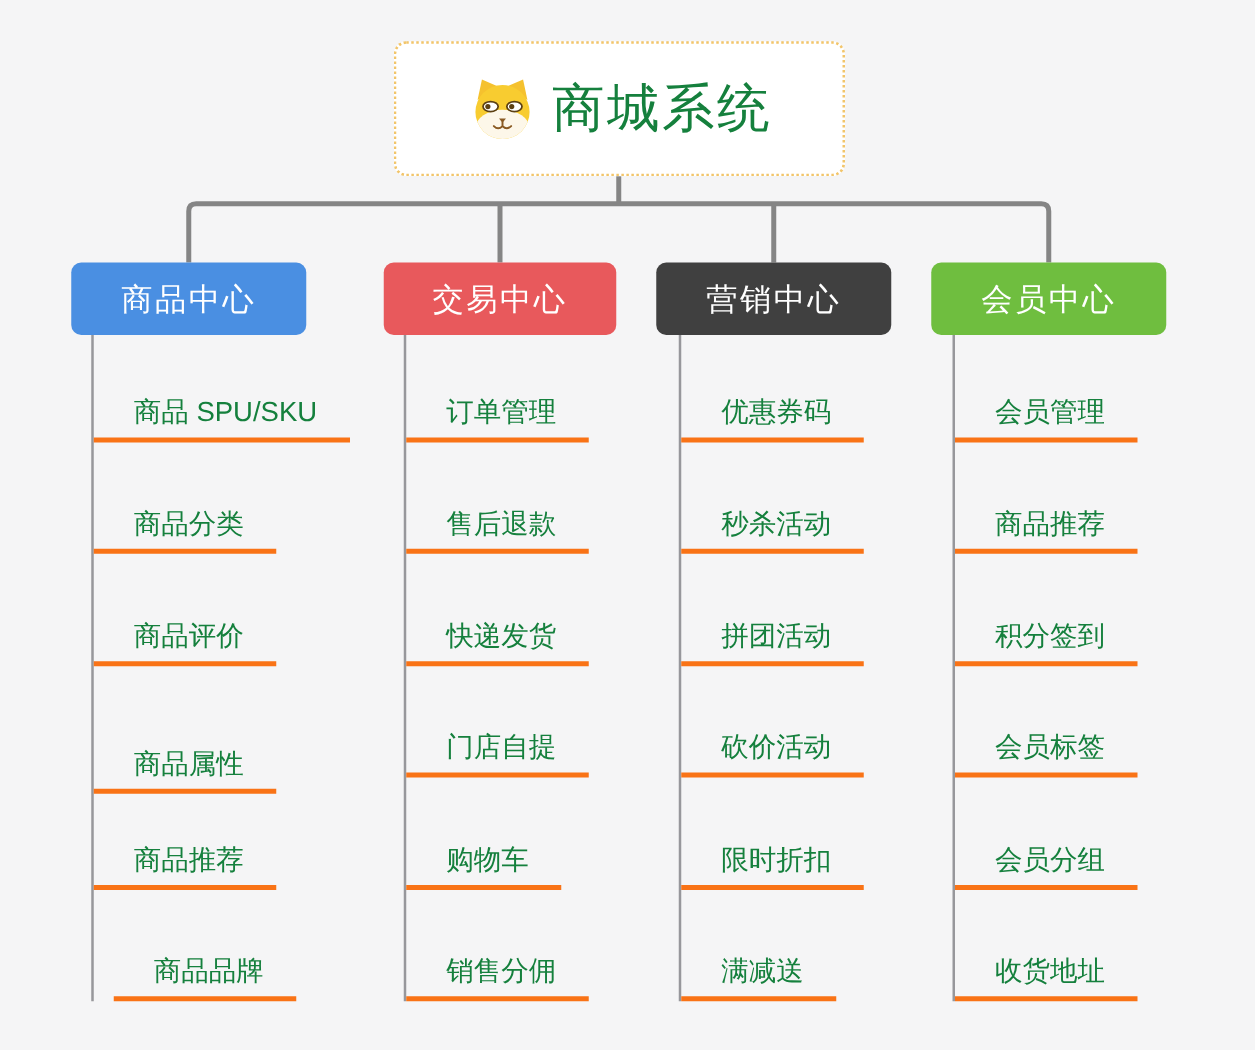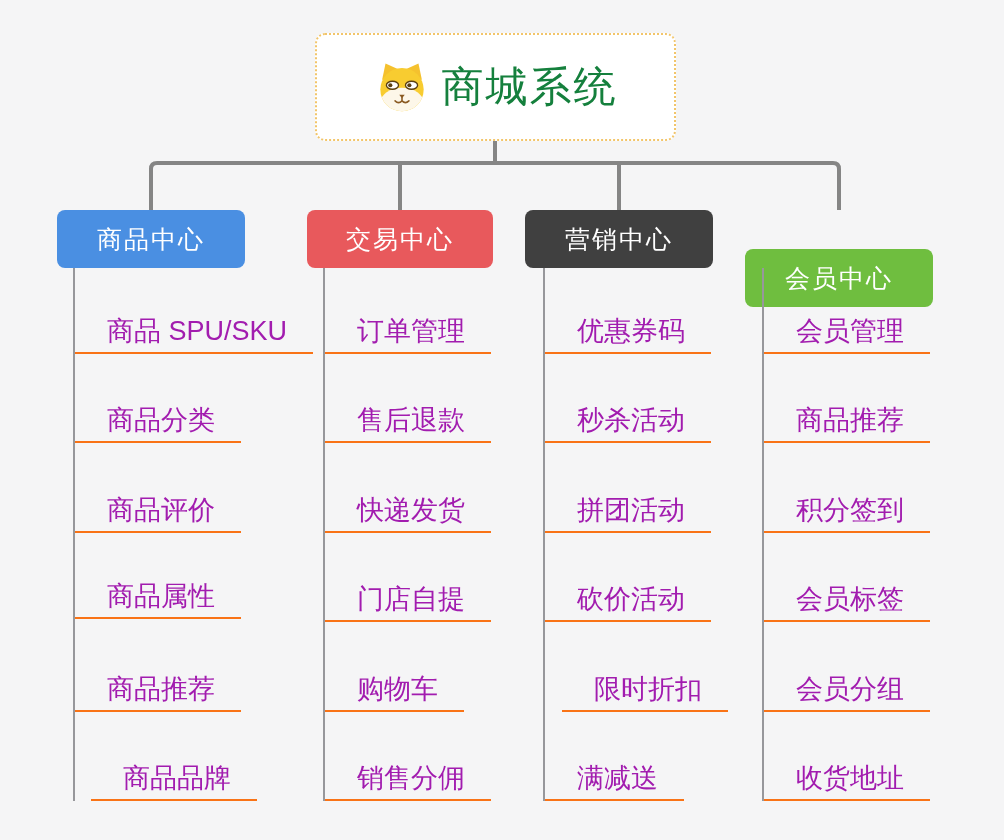--- a/index.html
+++ b/index.html
@@ -8,22 +8,22 @@
   .root{position:absolute;left:315px;top:33px;width:361px;height:108px;box-sizing:border-box;
         background:#ffffff;border:2px dotted #f2c56a;border-radius:10px;
         display:flex;align-items:center;justify-content:center;gap:12px;cursor:pointer;}
   .root-title{font-size:42px;color:#15803d;letter-spacing:2px;white-space:nowrap;}
   .bnode{position:absolute;top:210px;height:58px;width:188px;border-radius:8px;
          display:flex;align-items:center;justify-content:center;cursor:pointer;}
   .bnode span{font-size:25px;color:#ffffff;letter-spacing:2px;white-space:nowrap;}
   .spine{position:absolute;top:268px;width:0;height:533px;border-left:2px solid #97979b;}
   .child{position:absolute;left:0;transform:translateY(-100%);
          white-space:nowrap;width:max-content;
-         padding:0 26px 7px 32px;border-bottom:2px solid #f97316;
-         font-size:27px;line-height:27px;color:#a21caf;cursor:pointer;}
+         padding:0 26px 7px 32px;border-bottom:4px solid #f97316;
+         font-size:22px;line-height:27px;color:#15803d;cursor:pointer;}
 </style>
 </head>
 <body>
 
 <div class="canvas">
 
   <svg class="connectors" width="1004" height="840">
     <g stroke="#858585" stroke-width="4" fill="none">
       <path d="M495 141 L495 163"></path>
       <path d="M151 210 L151 169 Q151 163 157 163 L833 163 Q839 163 839 169 L839 210"></path>
@@ -54,21 +54,21 @@
   </div>
 
   <div id="branches">
       <div class="bnode" style="left: 57px; width: 188px; background: rgb(74, 143, 226);">
         <span>商品中心</span>
       </div>
       <div class="spine" style="left: 73px;">
         <div class="child" style="top: 86px;">商品 SPU/SKU</div>
         <div class="child" style="top: 175.4px;">商品分类</div>
         <div class="child" style="top: 264.8px;">商品评价</div>
-        <div class="child" style="top: 351px;">商品属性</div>
+        <div class="child" style="top: 367px;">商品属性</div>
         <div class="child" style="top: 443.6px;">商品推荐</div>
         <div class="child" style="top: 533px; margin-left: 16px;">商品品牌</div>
       </div>
       <div class="bnode" style="left: 307px; width: 186px; background: rgb(232, 89, 92);">
         <span>交易中心</span>
       </div>
       <div class="spine" style="left: 323px;">
         <div class="child" style="top: 86px;">订单管理</div>
         <div class="child" style="top: 175.4px;">售后退款</div>
         <div class="child" style="top: 264.8px;">快递发货</div>
@@ -77,24 +77,24 @@
         <div class="child" style="top: 533px;">销售分佣</div>
       </div>
       <div class="bnode" style="left: 525px; width: 188px; background: #404040;">
         <span>营销中心</span>
       </div>
       <div class="spine" style="left: 543px;">
         <div class="child" style="top: 86px;">优惠券码</div>
         <div class="child" style="top: 175.4px;">秒杀活动</div>
         <div class="child" style="top: 264.8px;">拼团活动</div>
         <div class="child" style="top: 354.2px;">砍价活动</div>
-        <div class="child" style="top: 443.6px; margin-left: 17px;">限时折扣</div>
+        <div class="child" style="top: 443.6px;">限时折扣</div>
         <div class="child" style="top: 533px;">满减送</div>
       </div>
-      <div class="bnode" style="left: 745px; width: 188px; background: rgb(111, 190, 63); margin-top: 39px;">
+      <div class="bnode" style="left: 745px; width: 188px; background: rgb(111, 190, 63);">
         <span>会员中心</span>
       </div>
       <div class="spine" style="left: 762px;">
         <div class="child" style="top: 86px;">会员管理</div>
         <div class="child" style="top: 175.4px;">商品推荐</div>
         <div class="child" style="top: 264.8px;">积分签到</div>
         <div class="child" style="top: 354.2px;">会员标签</div>
         <div class="child" style="top: 443.6px;">会员分组</div>
         <div class="child" style="top: 533px;">收货地址</div>
       </div>

